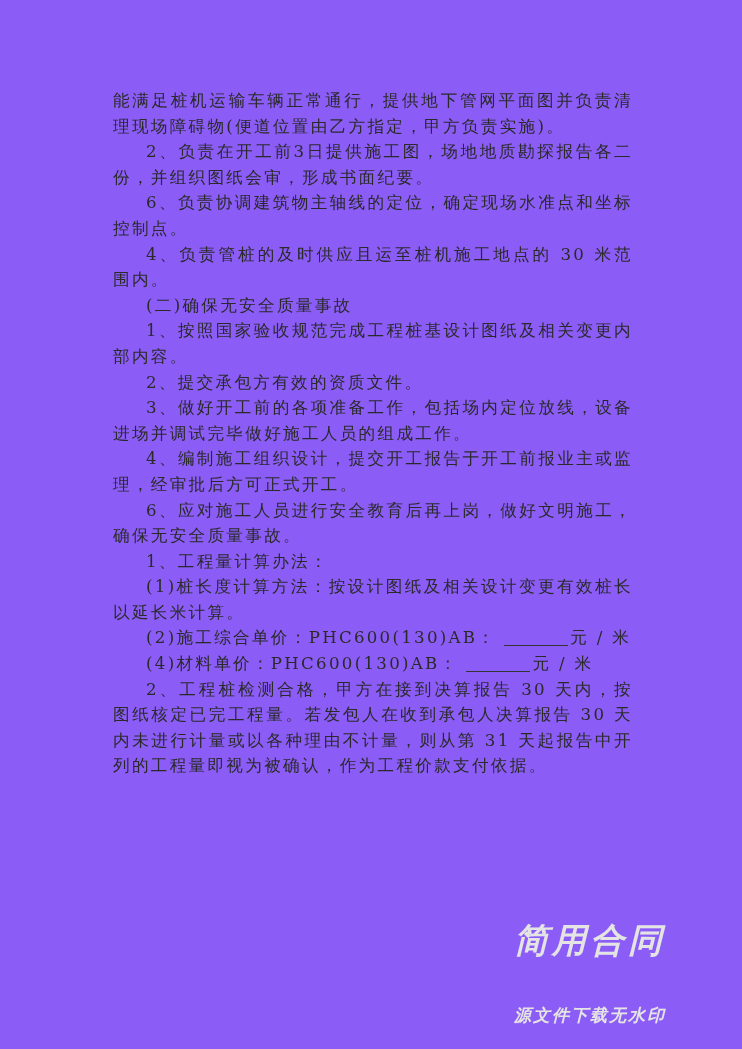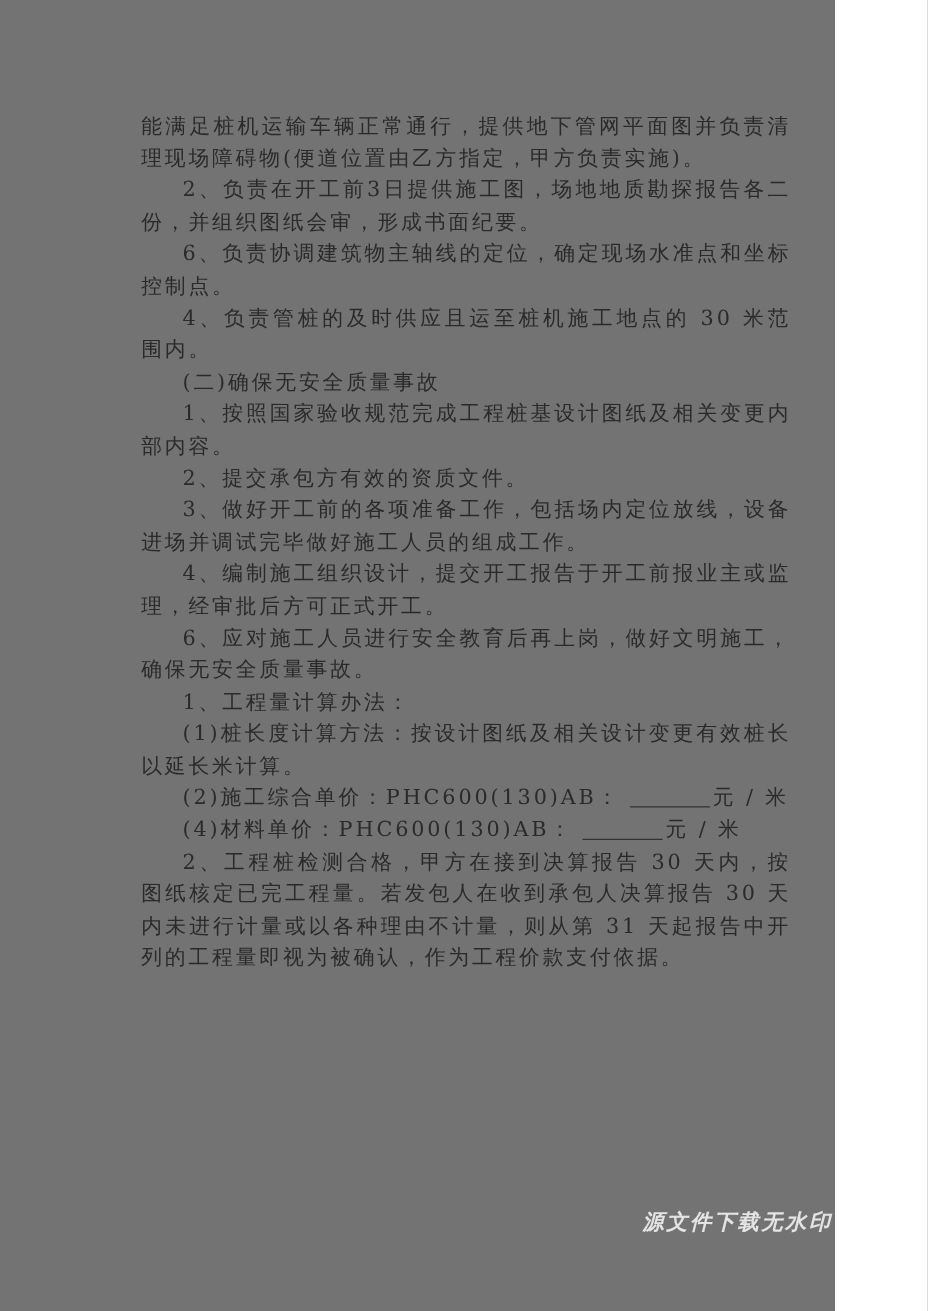--- a/index.html
+++ b/index.html
@@ -1,32 +1,32 @@
 <!DOCTYPE html>
 <html><head>
   <meta charset="utf-8">
   <style>
     html, body { margin: 0; padding: 0; background: #ffffff; }
     body { width: 742px; height: 1049px; position: relative; overflow: hidden; }
-    .page { position: absolute; left: 0; top: 0; width: 668px; height: 1049px; background: #737373; }
+    .page { position: absolute; left: 0; top: 0; width: 742px; height: 1049px; background: #8b5cf6; }
     .content {
       position: absolute; left: 113px; top: 88px; width: 520px;
       font-family: "DejaVu Serif", "Liberation Serif", serif;
       font-size: 16.6px; line-height: 25.6px; color: #2a2a2a;
       letter-spacing: 2.3px;
     }
     .p { margin: 0; text-align: justify; text-align-last: left; }
     .indent { text-indent: 33px; }
     .heading { font-weight: bold; color: #1a1a1a; }
     .blank { display: inline-block; border-bottom: 1px solid #333; height: 18px; vertical-align: -3px; }
     .b1 { width: 64px; margin: 0 2px 0 8px; }
     .b2 { width: 64px; margin: 0 2px 0 8px; }
     .wm { position: absolute; font-family: "DejaVu Sans", "Liberation Sans", sans-serif; font-weight: bold; font-style: italic; color: #e4e4e4; }
     .wm1 { left: 514px; top: 918px; font-size: 34px; letter-spacing: 4px; }
-    .wm2 { left: 514px; top: 966px; font-size: 17px; letter-spacing: 2px; }
+    .wm2 { left: 514px; top: 1004px; font-size: 17px; letter-spacing: 2px; }
   </style>
 </head>
 <body>
 
 <div class="page">
   <div class="content">
     <p class="p">能满足桩机运输车辆正常通行，提供地下管网平面图并负责清理现场障碍物(便道位置由乙方指定，甲方负责实施)。</p>
     <p class="p indent">2、负责在开工前3日提供施工图，场地地质勘探报告各二份，并组织图纸会审，形成书面纪要。</p>
     <p class="p indent">6、负责协调建筑物主轴线的定位，确定现场水准点和坐标控制点。</p>
     <p class="p indent">4、负责管桩的及时供应且运至桩机施工地点的 30 米范围内。</p>
@@ -40,14 +40,15 @@
     <p class="p indent">(1)桩长度计算方法：按设计图纸及相关设计变更有效桩长以延长米计算。</p>
     <p class="p indent">
       <span>(2)施工综合单价：PHC600(130)AB：</span><span class="blank b1"></span><span>元 / 米</span>
     </p>
     <p class="p indent">
       <span>(4)材料单价：PHC600(130)AB：</span><span class="blank b2"></span><span>元 / 米</span>
     </p>
     <p class="p indent">2、工程桩检测合格，甲方在接到决算报告 30 天内，按图纸核定已完工程量。若发包人在收到承包人决算报告 30 天内未进行计量或以各种理由不计量，则从第 31 天起报告中开列的工程量即视为被确认，作为工程价款支付依据。</p>
   </div>
 
+  <div class="wm wm1">简用合同</div>
   <div class="wm wm2">源文件下载无水印</div>
 </div>
 
 </body></html>

